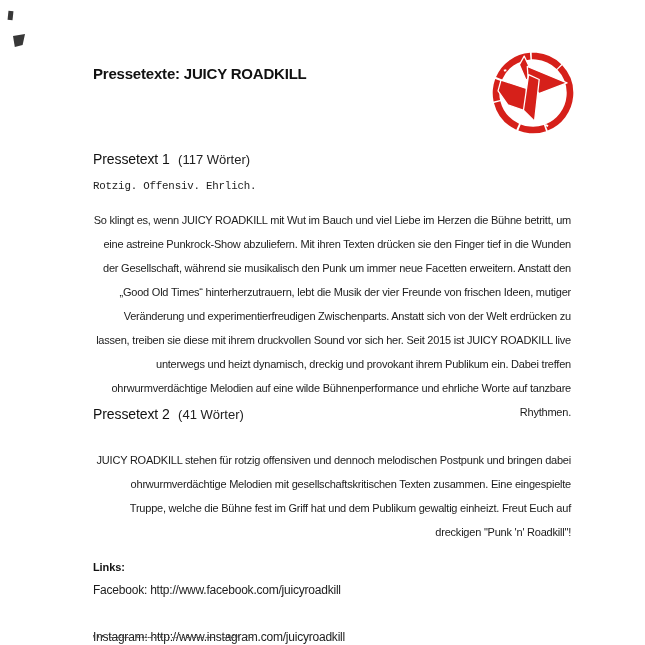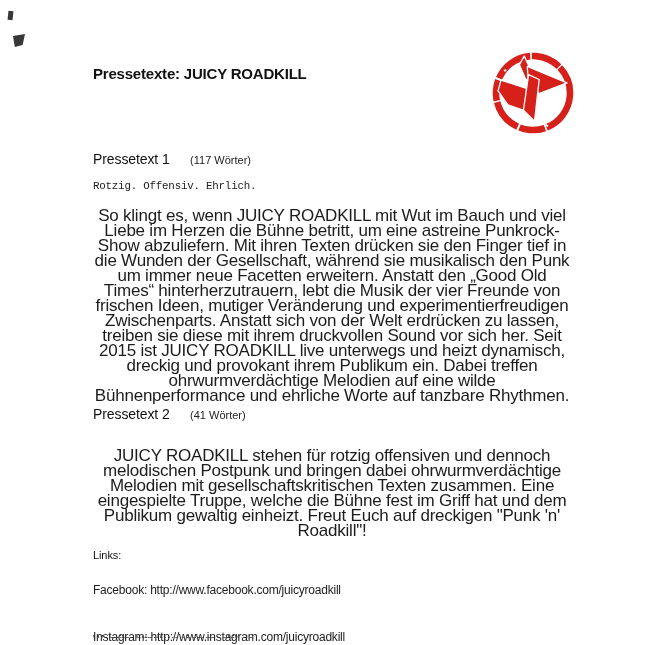--- a/index.html
+++ b/index.html
@@ -7,27 +7,27 @@
     position:relative;width:645px;height:645px;background:#ffffff;overflow:hidden;
     font-family:"Liberation Sans","DejaVu Sans",sans-serif;color:#1e1e1e;padding-left:16px;
   }
   .abs{position:absolute;}
   .doc-title{
     left:93px;top:65px;font-size:15px;font-weight:bold;color:#111;
     letter-spacing:-0.2px;white-space:nowrap;
   }
   .sec-heading{white-space:nowrap;color:#111;}
   .sec-heading .hd{font-size:14px;font-weight:normal;letter-spacing:-0.1px;}
-  .sec-heading .wc{font-size:11px;font-weight:normal;color:#222;margin-left:16px;}
+  .sec-heading .wc{font-size:13px;font-weight:normal;color:#222;margin-left:4px;}
   .body-text{
-    font-size:17px;line-height:15px;letter-spacing:-0.22px;
-    width:478px;color:#1c1c1c;text-align:center;
+    font-size:11px;line-height:24px;letter-spacing:-0.22px;
+    width:478px;color:#1c1c1c;text-align:right;
   }
   .tagline{font-size:10.8px;letter-spacing:-0.2px;color:#1c1c1c;white-space:nowrap;}
-  .links-heading{font-size:11px;font-weight:normal;color:#111;letter-spacing:-0.1px;white-space:nowrap;}
+  .links-heading{font-size:11px;font-weight:bold;color:#111;letter-spacing:-0.1px;white-space:nowrap;margin-top:12px;}
   .link-line{font-size:12px;letter-spacing:-0.22px;color:#1c1c1c;white-space:nowrap;}
   .cut-line{left:93px;top:630px;height:8px;overflow:hidden;}
   .cut-line .inner{display:block;padding-top:3px;font-size:10.8px;letter-spacing:-0.22px;color:#3a3a3a;white-space:nowrap;}
   .logo-box{left:488px;top:50px;width:92px;height:88px;}
   .artifact{background:#383838;}
   .artifact-1{left:8px;top:11px;width:5px;height:9px;transform:rotate(6deg);}
   .artifact-2{left:13px;top:34px;width:12px;height:13px;clip-path:polygon(0 15%,100% 0,80% 85%,15% 100%);}
 </style>
 </head>
 <body>

